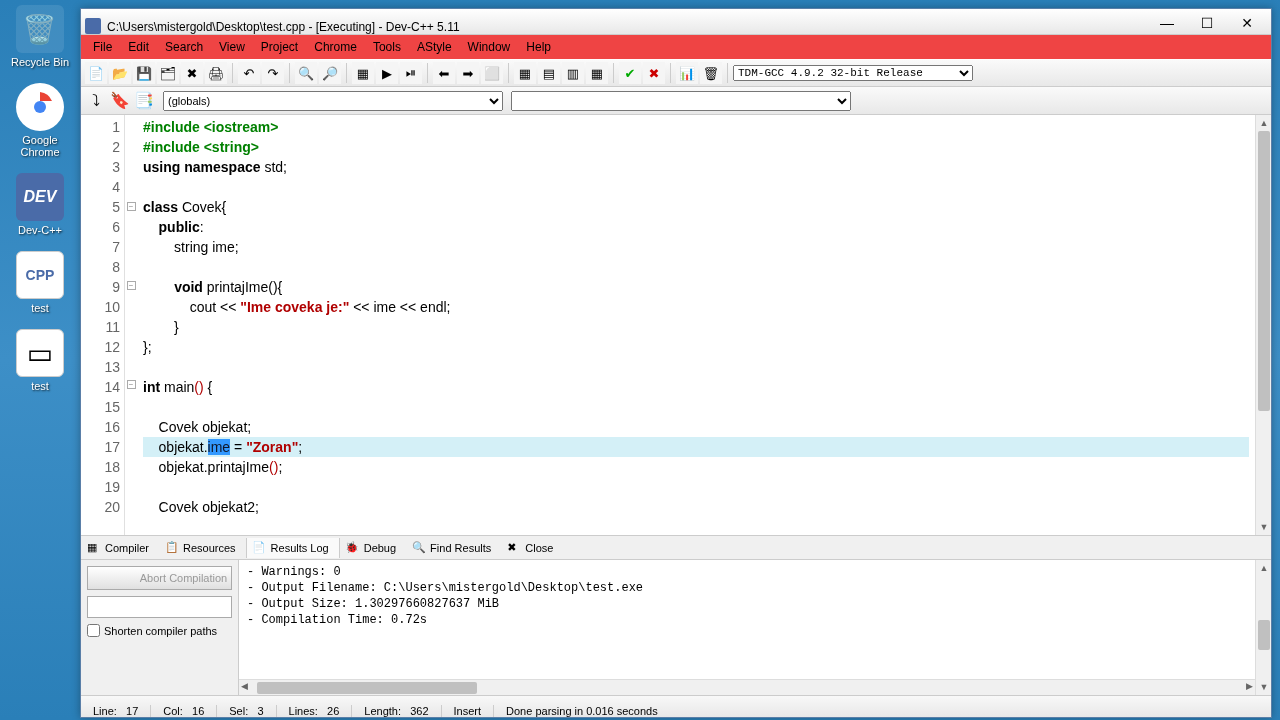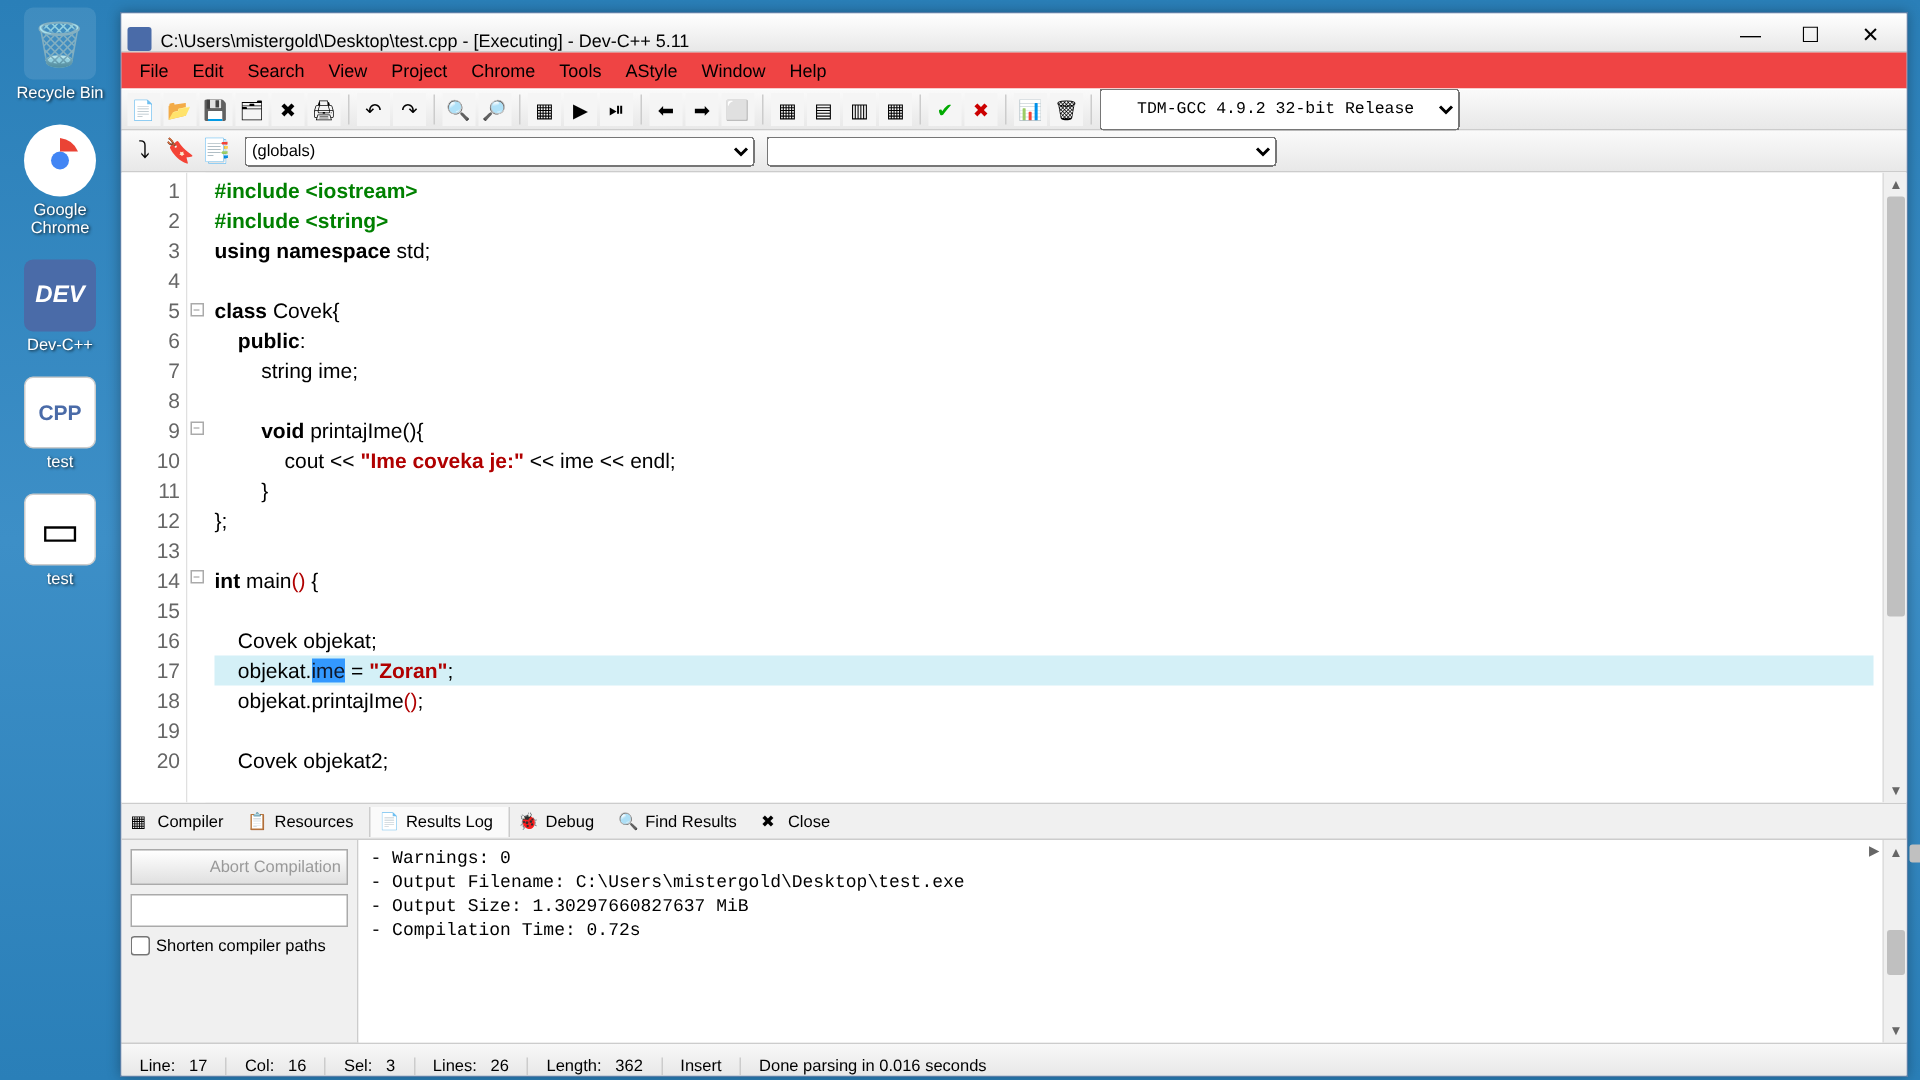--- a/index.html
+++ b/index.html
@@ -23,21 +23,21 @@
 .titlebar .title { font-size: 12px; flex: 1; }
 .titlebar .win-btns { display: flex; gap: 0; }
 .titlebar .win-btn { width: 40px; height: 22px; display: flex; align-items: center; justify-content: center; font-size: 14px; cursor: pointer; }
 
 .menubar { height: 24px; background: #ef4444; display: flex; align-items: center; padding: 0 4px; font-size: 12px; }
 .menubar .menu-item { padding: 3px 8px; cursor: pointer; }
 
 .toolbar { height: 28px; background: linear-gradient(180deg, #fafafa 0%, #e8e8e8 100%); border-top: 1px solid #fff; border-bottom: 1px solid #ccc; display: flex; align-items: center; padding: 0 4px; gap: 2px; }
 .toolbar .tbtn { width: 22px; height: 22px; border: 1px solid transparent; display: flex; align-items: center; justify-content: center; font-size: 13px; cursor: pointer; background: #f5f5f5; }
 .toolbar .sep { width: 1px; height: 20px; background: #ccc; margin: 0 3px; }
-.toolbar select { height: 28px; font-size: 11px; font-family: "Courier New", monospace; padding-left: 20px; }
+.toolbar select { height: 16px; font-size: 11px; font-family: "Courier New", monospace; }
 
 .toolbar2 { height: 28px; background: linear-gradient(180deg, #fafafa 0%, #e8e8e8 100%); border-bottom: 1px solid #ccc; display: flex; align-items: center; padding: 0 4px; gap: 2px; }
 .toolbar2 .tbtn { width: 22px; height: 22px; display: flex; align-items: center; justify-content: center; cursor: pointer; }
 .toolbar2 select { height: 20px; font-size: 11px; margin-left: 6px; }
 
 .tabs { height: 24px; background: #f0f0f0; display: flex; align-items: flex-end; padding: 0 4px; border-bottom: 1px solid #ccc; }
 .tab { padding: 4px 12px; font-size: 11px; border: 1px solid #ccc; border-bottom: none; background: #e8e8e8; cursor: pointer; margin-right: 2px; border-radius: 3px 3px 0 0; }
 .tab.active { background: white; border-bottom: 1px solid white; margin-bottom: -1px; }
 
 .editor { flex: 1; display: flex; background: white; overflow: hidden; position: relative; }
@@ -263,21 +263,21 @@
       </div>
     <div class="bcontent">
       <div class="bleft">
         <button disabled="">Abort Compilation</button>
         <input type="text" style="">
         <label>
             <input type="checkbox" style=""> 
             <span>Shorten compiler paths</span>
           </label>
       </div>
-      <div style="flex:1;display:flex;flex-direction:row">
+      <div style="flex:1;display:flex;flex-direction:column">
         <div class="blog" id="blog">- Warnings: 0
 - Output Filename: C:\Users\mistergold\Desktop\test.exe
 - Output Size: 1.30297660827637 MiB
 - Compilation Time: 0.72s</div>
         <div class="bhscroll">
           <span style="position:absolute;left:2px;top:1px;font-size:9px;color:#666">◀</span>
           <div style="position:absolute;left:18px;top:2px;width:220px;height:12px;background:#c0c0c0;border-radius:2px"></div>
           <span style="position:absolute;right:2px;top:1px;font-size:9px;color:#666">▶</span>
         </div>
       </div>

